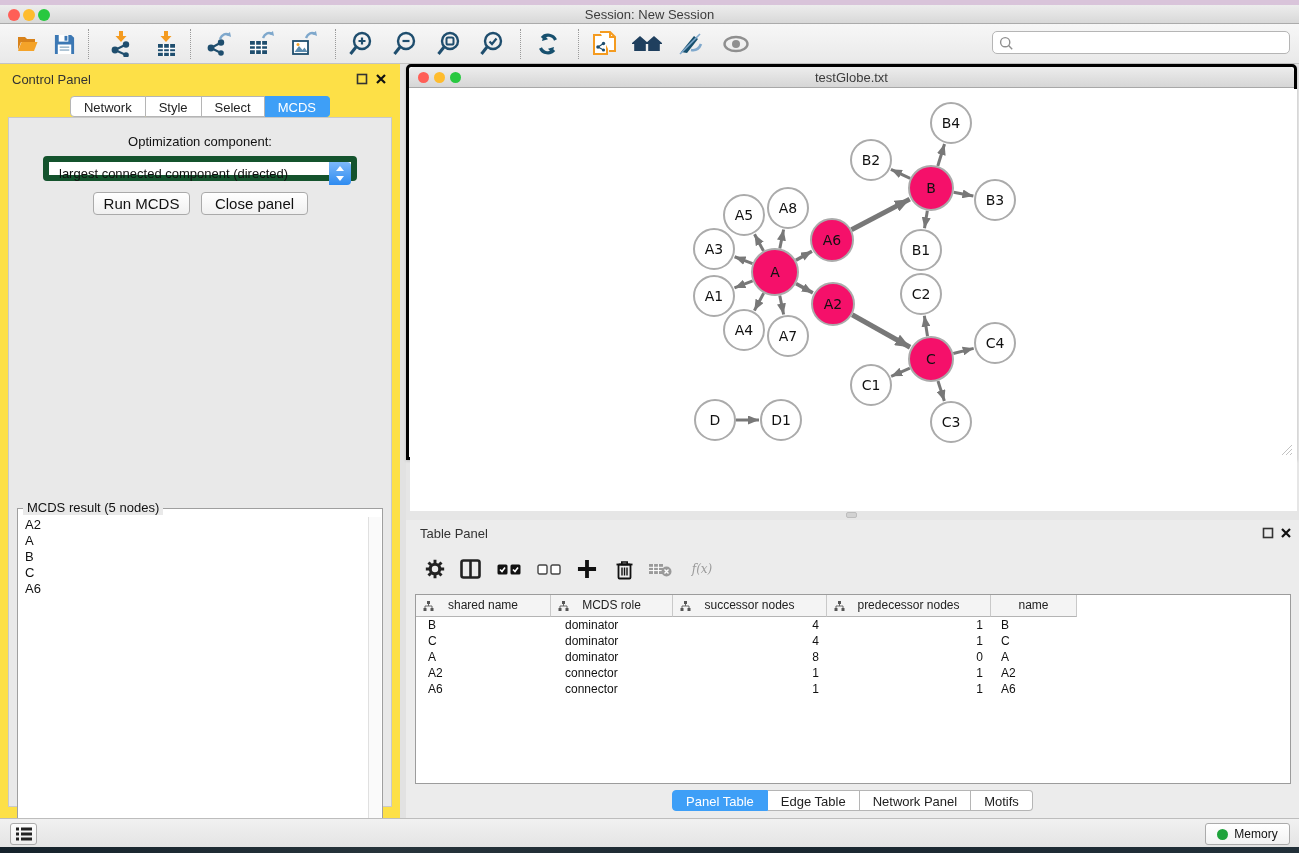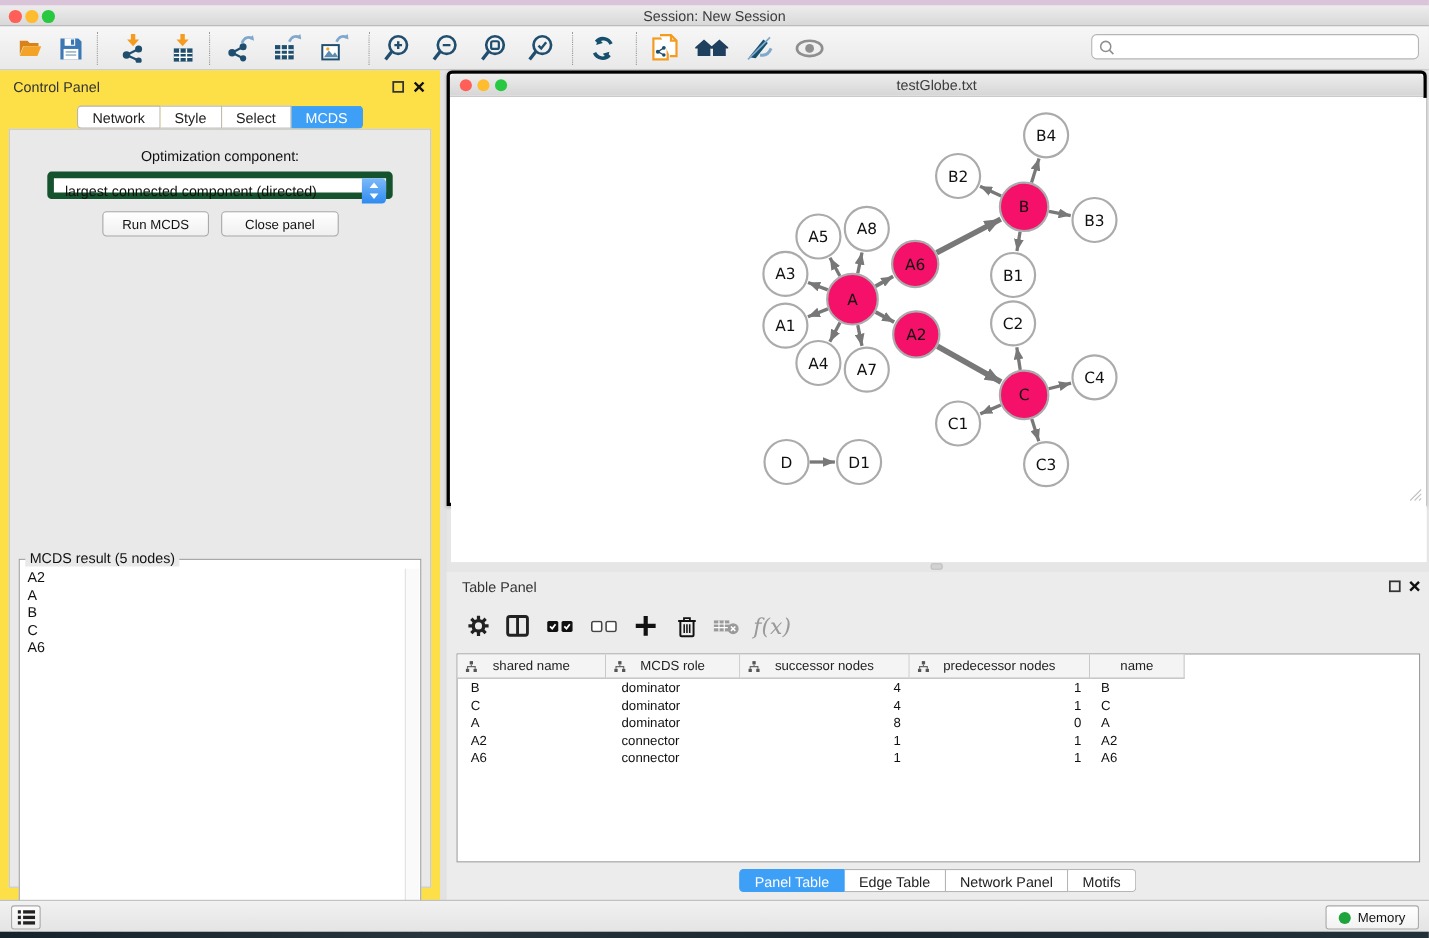--- a/index.html
+++ b/index.html
@@ -45,21 +45,21 @@
   .cp-body { position:absolute; left:8px; top:53px; width:384px; height:690px;
     background:#e9e9e9; border:1px solid #c9c9c9; }
   .opt-label { position:absolute; left:0; right:0; top:16px; text-align:center; font-size:13px; color:#111; }
   .combo { position:absolute; left:34px; top:38px; width:314px; height:25px; background:#fff;
     border:6px solid #14532d; border-radius:4px; }
   .combo .val { position:absolute; left:10px; top:4px; font-size:13px; color:#111; white-space:nowrap; }
   .combo .step { position:absolute; right:0; top:0; width:22px; height:23px;
     background:linear-gradient(#7db9f9,#2e8bf0); border-radius:0 4px 4px 0; }
   .combo .step svg { position:absolute; left:5px; top:3px; }
   .pushbtn { position:absolute; height:23px; background:linear-gradient(#ffffff,#f0f0f0);
-    border:1px solid #aaa; border-radius:4px; font-size:12px; color:#111;
+    border:1px solid #aaa; border-radius:4px; font-size:15px; color:#111;
     display:flex; align-items:center; justify-content:center; cursor:default; }
   .fieldset { position:absolute; left:8px; top:390px; width:366px; height:344px;
     border:1px solid #9f9f9f; background:#fff; }
   .fieldset .legend { position:absolute; left:5px; top:-9px; background:#e9e9e9;
     padding:0 4px; font-size:13px; color:#111; }
   .fieldset .list { position:absolute; left:1px; top:8px; width:350px; bottom:1px;
     font-size:13px; color:#111; }
   .fieldset .list div { padding:0 6px; height:16px; line-height:16px; }
   .fieldset .sbtrack { position:absolute; right:1px; top:8px; width:13px; bottom:1px;
     background:#fafafa; border-left:1px solid #e0e0e0; }
@@ -82,21 +82,21 @@
   .netview { position:absolute; left:1px; top:22px; width:887px; height:422px; background:#fff; }
   .grip { position:absolute; right:1px; bottom:1px; width:12px; height:12px; opacity:.6; }
   .hsplit-handle { position:absolute; left:846px; top:512px; width:11px; height:6px;
     background:#d2d2d2; border:1px solid #bdbdbd; border-radius:2px; }
 
   
   .tpanel { position:absolute; left:406px; top:520px; width:893px; height:298px; background:#ececec; }
   .tpanel .panel-title { position:absolute; left:14px; top:6px; }
   .ttoolbar { position:absolute; left:8px; top:28px; right:8px; height:42px; }
   .ttb { position:absolute; top:4px; width:34px; height:34px; display:flex; align-items:center; justify-content:center; }
-  .fx { font-family:"DejaVu Serif", serif; font-style:italic; font-size:20px; color:#9a9a9a; }
+  .fx { font-family:"DejaVu Serif", serif; font-style:italic; font-size:12px; color:#9a9a9a; }
   .tblview { position:absolute; left:9px; top:74px; width:876px; height:190px;
     background:#fff; border:1px solid #9c9c9c; }
   .tbl-header { position:absolute; left:0; top:0; height:22px; display:flex; }
   .th { position:relative; height:22px; background:#f4f4f4; border-right:1px solid #c9c9c9;
     border-bottom:1px solid #b4b4b4; font-size:12px; color:#222; text-align:center;
     line-height:21px; }
   .th svg { position:absolute; left:7px; top:6px; }
   .tbl-body { position:absolute; left:0; top:22px; right:0; }
   .tr { display:flex; height:16px; line-height:16px; font-size:12px; color:#111; }
   .td { overflow:hidden; white-space:nowrap; }

